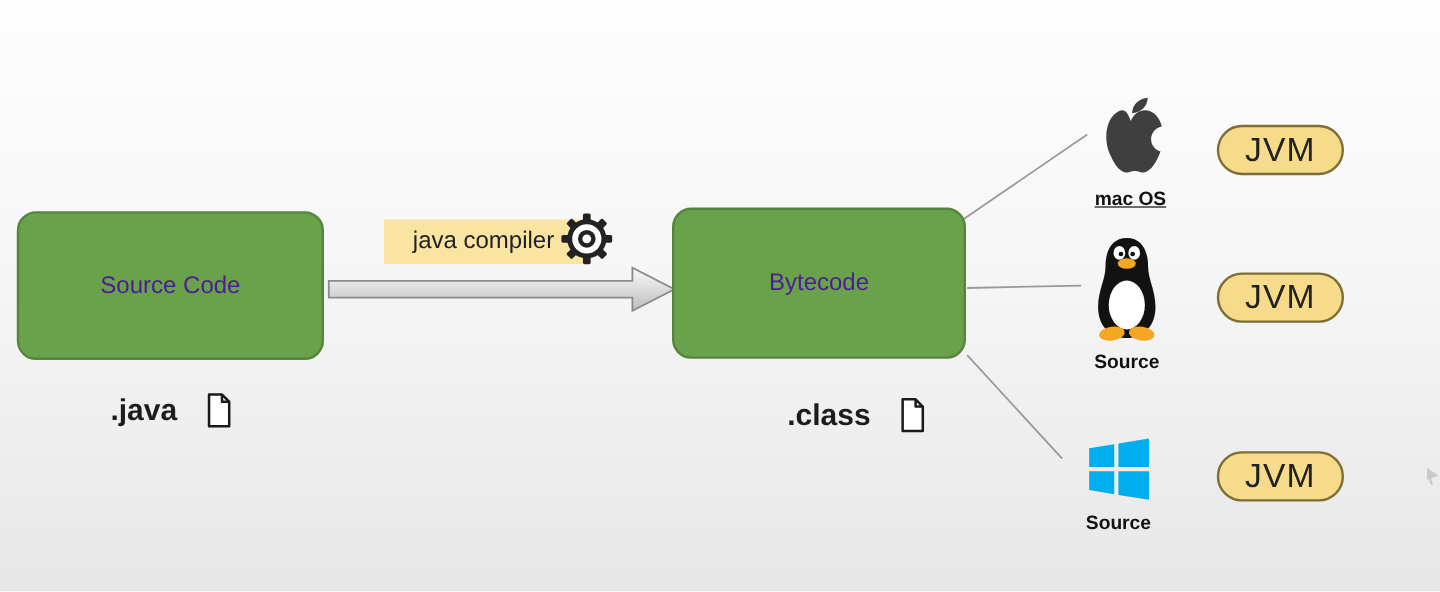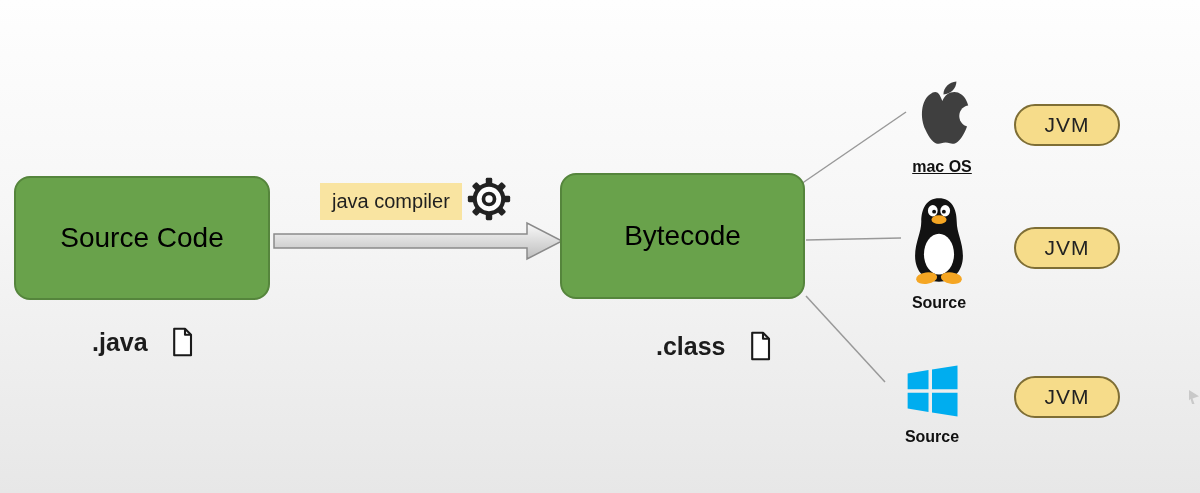--- a/index.html
+++ b/index.html
@@ -23,31 +23,31 @@
   }
 
   .box {
     position: absolute;
     background: #69a24b;
     border: 2px solid #55853c;
     border-radius: 16px;
     display: flex;
     align-items: center;
     justify-content: center;
-    font-size: 28px;
-    color: #000000;
+    font-size: 20px;
+    color: #4c1d95;
   }
   .box.source   { left: 14px;  top: 176px; width: 256px; height: 124px; }
   .box.bytecode { left: 560px; top: 173px; width: 245px; height: 126px; }
 
   .compiler {
     position: absolute;
     left: 320px; top: 183px;
     background: #f9e4a1;
-    padding: 7px 12px;
+    padding: 7px 24px;
     font-size: 20px;
     color: #1f1f1f;
     white-space: nowrap;
   }
 
   .gear { position: absolute; left: 466px; top: 176px; width: 46px; height: 46px; }
   .gear svg { width: 100%; height: 100%; }
 
   .ext {
     position: absolute;
@@ -83,21 +83,21 @@
   .jvm {
     position: absolute;
     width: 106px;
     height: 42px;
     background: #f6dc8a;
     border: 2px solid #7e6e35;
     border-radius: 21px;
     display: flex;
     align-items: center;
     justify-content: center;
-    font-size: 21px;
+    font-size: 28px;
     color: #222222;
     letter-spacing: 1px;
   }
   .jvm-1 { left: 1014px; top: 104px; }
   .jvm-2 { left: 1014px; top: 227px; }
   .jvm-3 { left: 1014px; top: 376px; }
 
   .cursor-artifact {
     position: absolute;
     left: 1189px; top: 390px;

